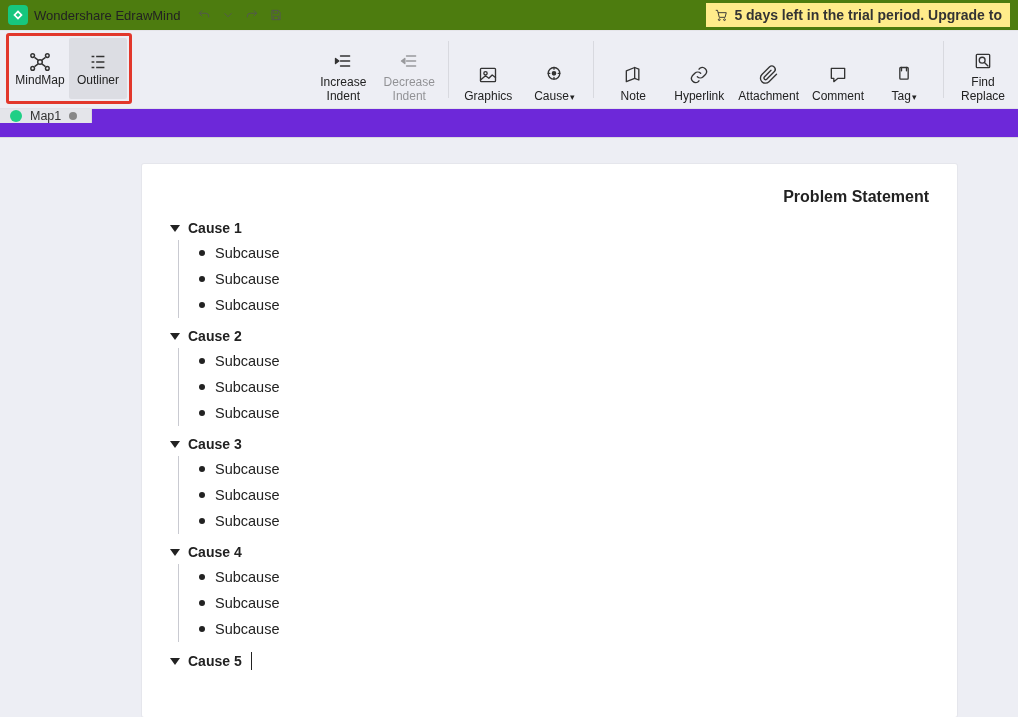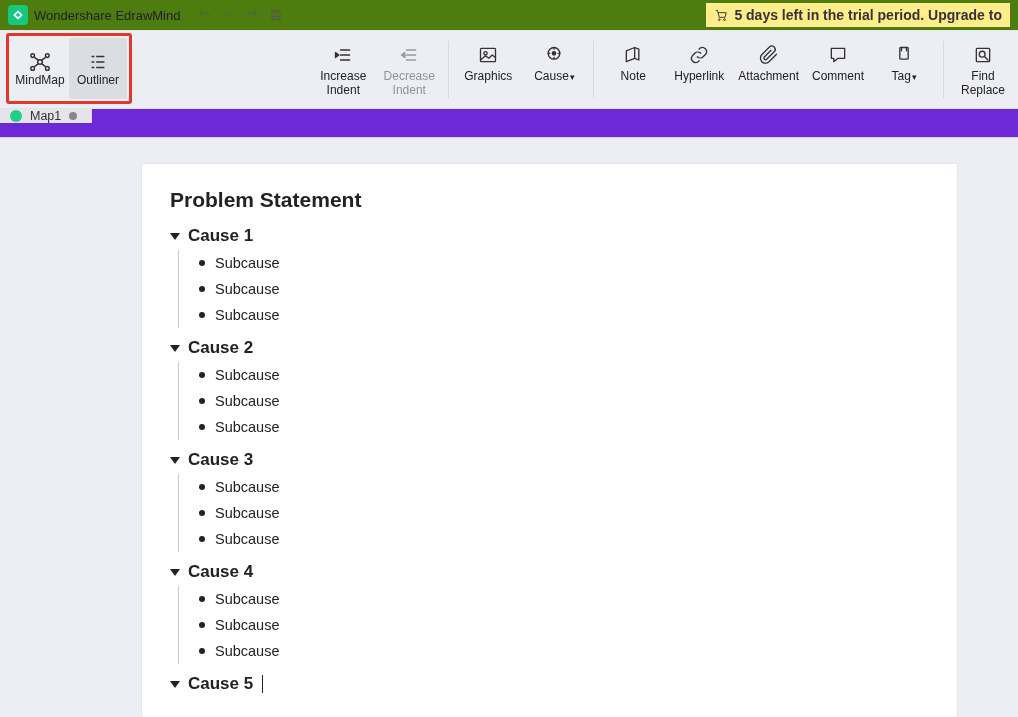--- a/index.html
+++ b/index.html
@@ -17,44 +17,44 @@
   .trial svg { width:14px; height:14px; stroke:#333; fill:none; stroke-width:1.6; }
 
   
   .ribbon { height:77px; background:#edeef4; display:flex; align-items:stretch; padding-left:6px; border-bottom:1px solid #e1e1e8; }
   .highlight-box { border:3px solid #e2372b; border-radius:3px; padding:2px; display:flex; margin:2px 0 4px 0; }
   .viewbtn { width:58px; display:flex; flex-direction:column; align-items:center; justify-content:center; cursor:pointer; border-radius:2px; }
   .viewbtn.active { background:#dcdde3; }
   .viewbtn svg { width:22px; height:22px; stroke:#333; fill:none; stroke-width:1.6; }
   .viewbtn span { font-size:12px; }
   .ribbon-spacer { flex:1; }
-  .ribbon-group { display:flex; align-items:flex-start; padding:13px 2px; }
+  .ribbon-group { display:flex; align-items:flex-end; padding:4px 2px; }
   .sep { width:1px; background:#d8d9df; margin:10px 4px; }
   .rbtn { min-width:54px; padding:0 6px; display:flex; flex-direction:column; align-items:center; justify-content:center; gap:4px; cursor:pointer; }
   .rbtn.disabled { opacity:.45; cursor:default; }
   .rbtn .ico { width:22px; height:22px; display:flex; align-items:center; justify-content:center; }
   .rbtn .ico svg { width:20px; height:20px; stroke:#333; fill:none; stroke-width:1.6; stroke-linecap:round; stroke-linejoin:round; }
   .rbtn .lbl { font-size:12px; text-align:center; line-height:1.15; color:#222; white-space:pre-line; }
   .rbtn .lbl .chev { font-size:9px; display:inline-block; margin-left:1px; vertical-align:middle; }
 
   
   .tabstrip { height:28px; background:#6d28d9; display:flex; align-items:flex-start; border-bottom:1px solid #d8d9df; }
   .tab { display:flex; align-items:center; gap:8px; padding:0 14px 0 10px; background:#e4e5ea; border-right:1px solid #d8d9df; cursor:pointer; }
   .tab .dot { width:12px; height:12px; border-radius:50%; background:#1fcf86; }
   .tab .dirty { width:8px; height:8px; border-radius:50%; background:#888; }
   .tab span.name { font-size:12.5px; color:#333; }
 
   
   .canvas-wrap { position:absolute; top:138px; left:0; right:0; bottom:0; overflow:hidden; }
   .doc { position:absolute; top:26px; left:142px; width:815px; bottom:0; background:#fff; padding:24px 28px 0 28px; box-sizing:border-box; border-radius:2px; box-shadow:0 0 0 1px rgba(0,0,0,.03); overflow:hidden; }
-  h1.root { font-size:21px; font-weight:700; margin:0 0 14px 0; }
+  h1.root { font-size:16px; font-weight:700; margin:0 0 14px 0;text-align:right; }
   .node { display:flex; align-items:center; gap:8px; }
   .lvl1 { margin:10px 0 4px 0; }
   .lvl1 .toggle { width:0; height:0; border-left:5px solid transparent; border-right:5px solid transparent; border-top:7px solid #222; }
-  .lvl1 .label { font-size:17px; font-weight:700; }
+  .lvl1 .label { font-size:14px; font-weight:700; }
   .children { border-left:1.7px solid #c9cad1; margin-left:8px; padding-left:12px; }
   .lvl2 { display:flex; align-items:center; gap:10px; padding:5px 0 5px 8px; }
   .lvl2 .bullet { width:6px; height:6px; border-radius:50%; background:#222; }
   .lvl2 .label { font-size:14.5px; }
   .caret { border-right:1.5px solid #222; height:18px; display:inline-block; margin-left:1px; }
 </style>
 </head>
 <body>
 <div class="app">
 

